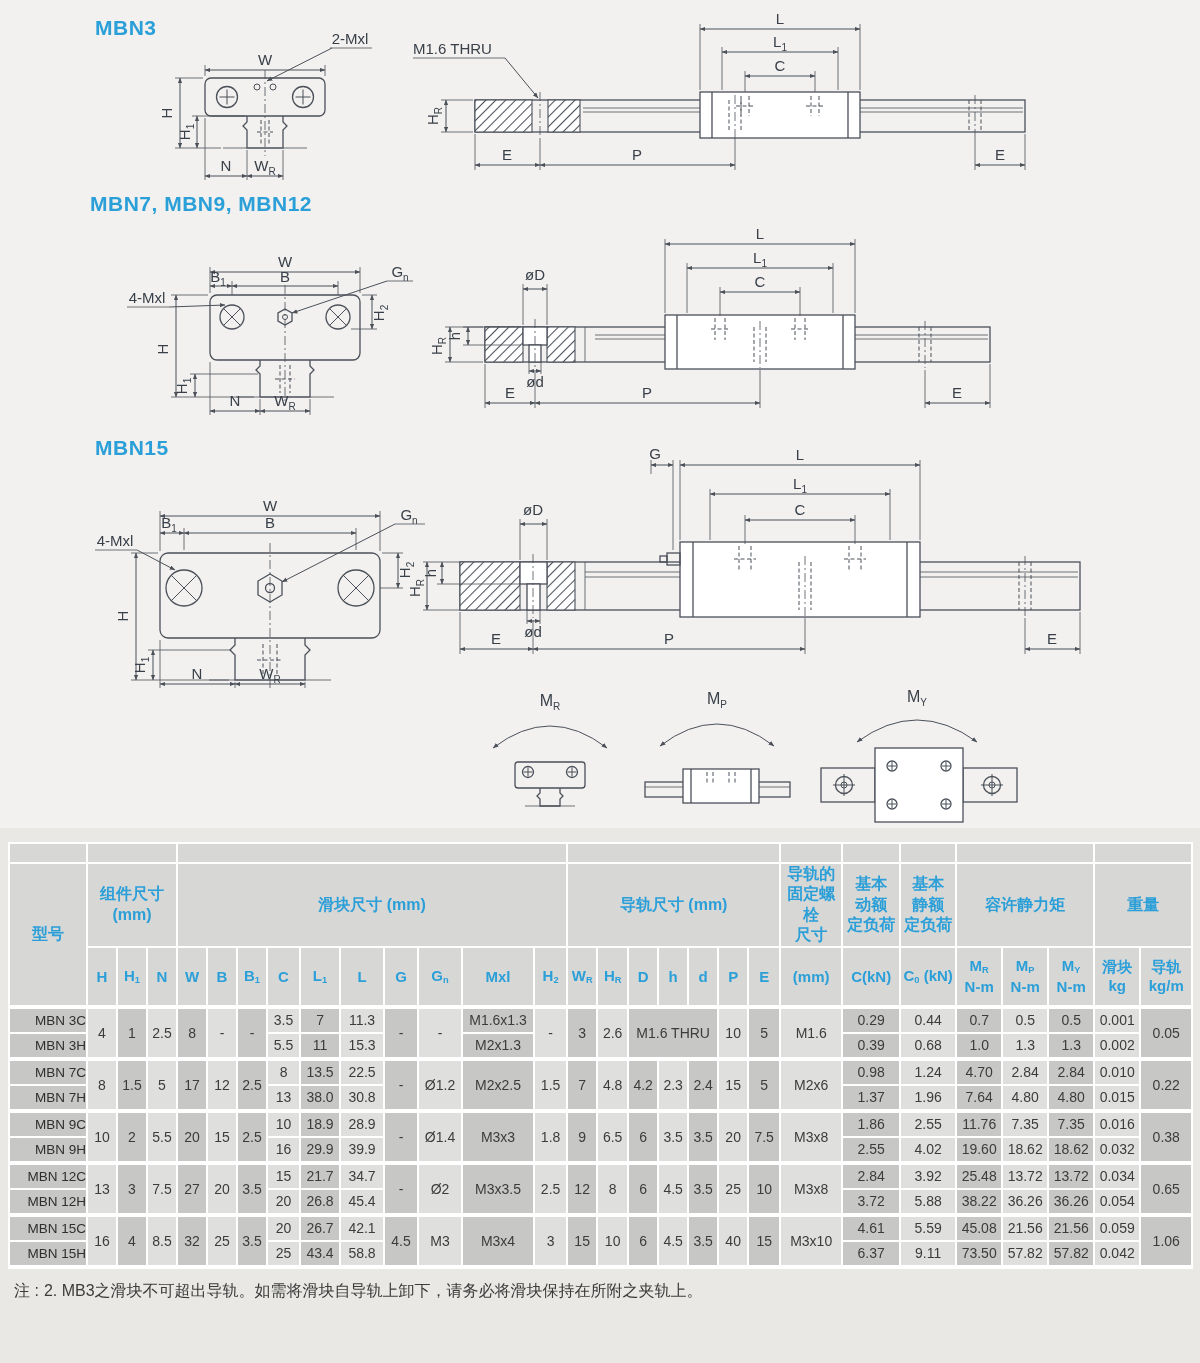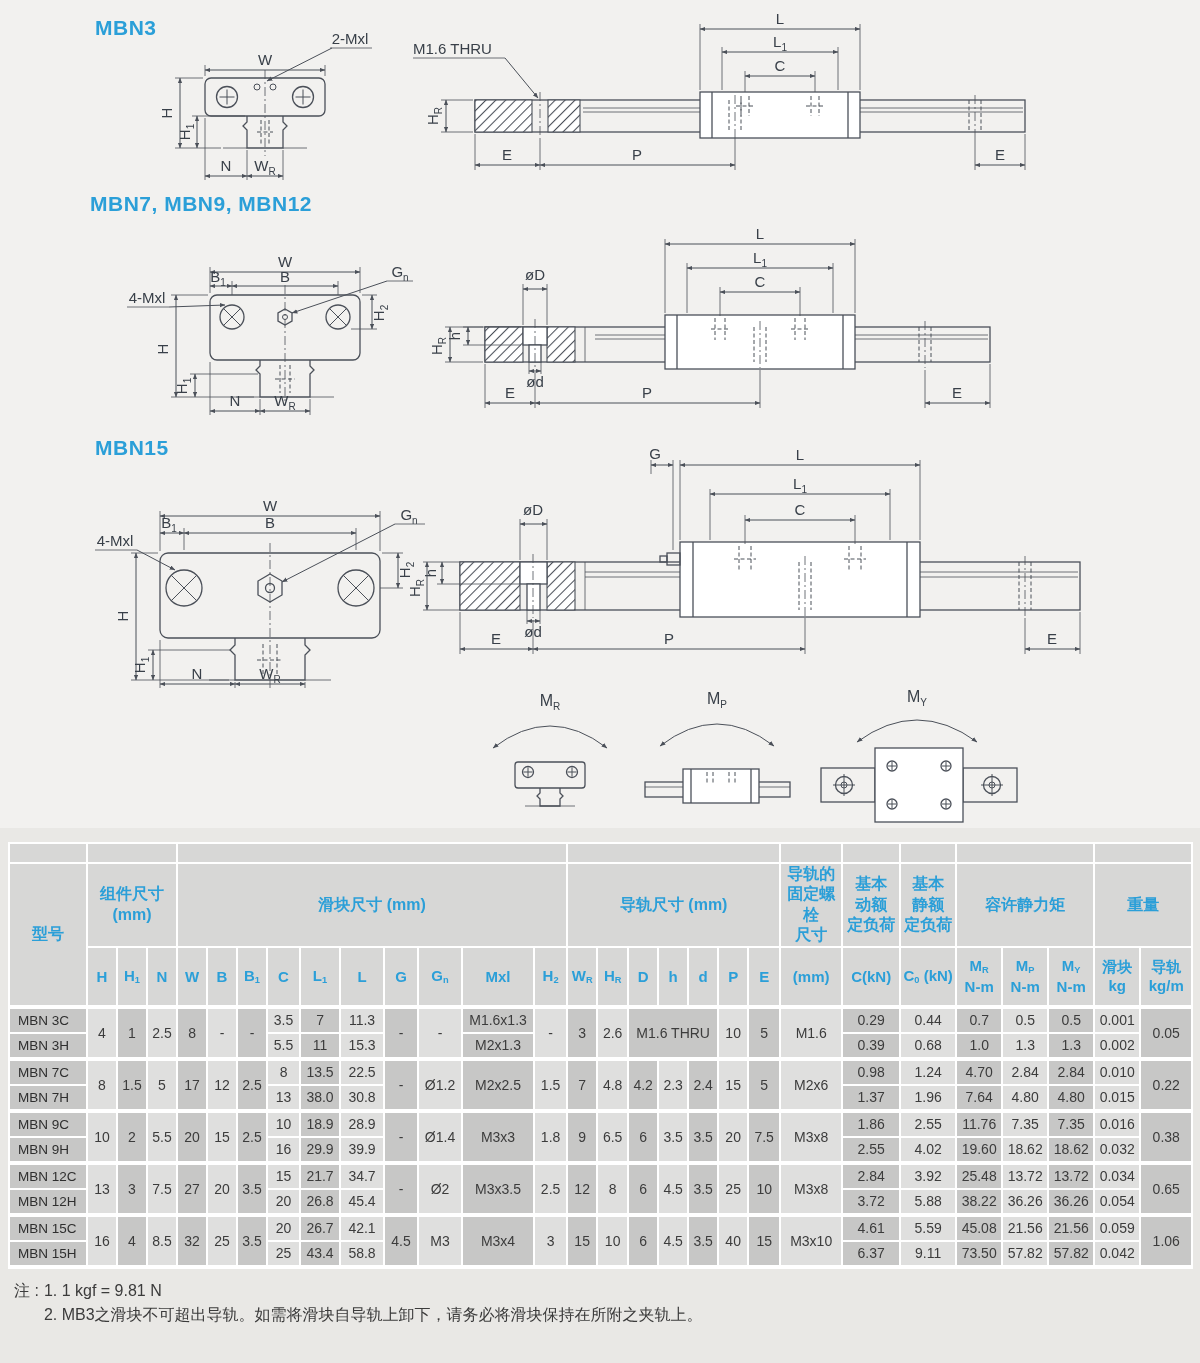--- a/index.html
+++ b/index.html
@@ -32,21 +32,21 @@
   tr.strip{height:20px}
   tr.h1{height:70px}
   tr.h1 th{color:var(--accent,#2b9fd8);font-size:16px;font-weight:bold;line-height:1.28;text-align:center}
   tr.h2{height:60px}
   tr.h2 th{color:var(--accent,#2b9fd8);font-size:15px;font-weight:bold;line-height:1.3;text-align:center}
   sub{font-size:.62em;vertical-align:-.25em}
   tbody tr{height:26px}
   tbody td{font-size:14px;color:var(--txt,#3c3c3c);text-align:center}
   td.dk{background:var(--cellDk,#c7c7c6)}
   td.lt{background:var(--cellLt,#dfdfde)}
-  td.model{text-align:left;padding-left:8px;font-size:13.5px;color:#2f2f2f}
+  td.model{text-align:right;padding-left:8px;font-size:13.5px;color:#2f2f2f}
   tbody.grp{border-top:4px solid #fff;border-bottom:4px solid #fff}
   .notes{display:flex;margin:10px 0 0 14px;font-size:16px;color:#3b3b3b;line-height:1.5}
   .notes .pfx{margin-right:5px;white-space:nowrap}
 </style>
 </head>
 <body>
 
 <svg width="0" height="0" style="position:absolute">
   <defs>
     <marker id="ar" viewBox="0 0 10 8" markerWidth="7.5" markerHeight="6" refX="7.2" refY="3" orient="auto-start-reverse" markerUnits="userSpaceOnUse">
@@ -849,17 +849,16 @@
           <td class="dk">73.50</td>
           <td class="lt">57.82</td>
           <td class="dk">57.82</td>
           <td class="lt">0.042</td>
         </tr>
       </tbody>
     </table>
   <div class="notes">
     <span class="pfx">注 :</span>
     <div>
-      <div>1. 1 kgf = 9.81 N</div>
       <div>2. MB3之滑块不可超出导轨。如需将滑块自导轨上卸下，请务必将滑块保持在所附之夹轨上。</div>
     </div>
   </div>
 </div>
 
 </body></html>

